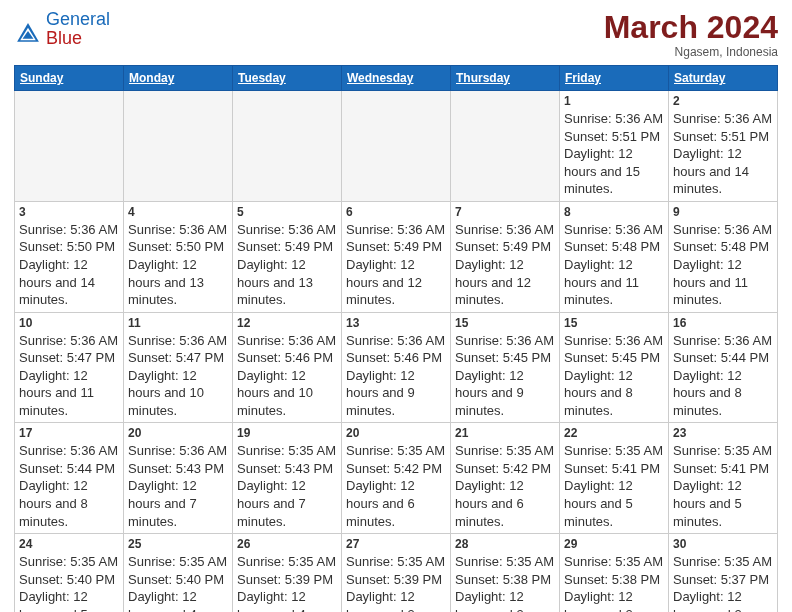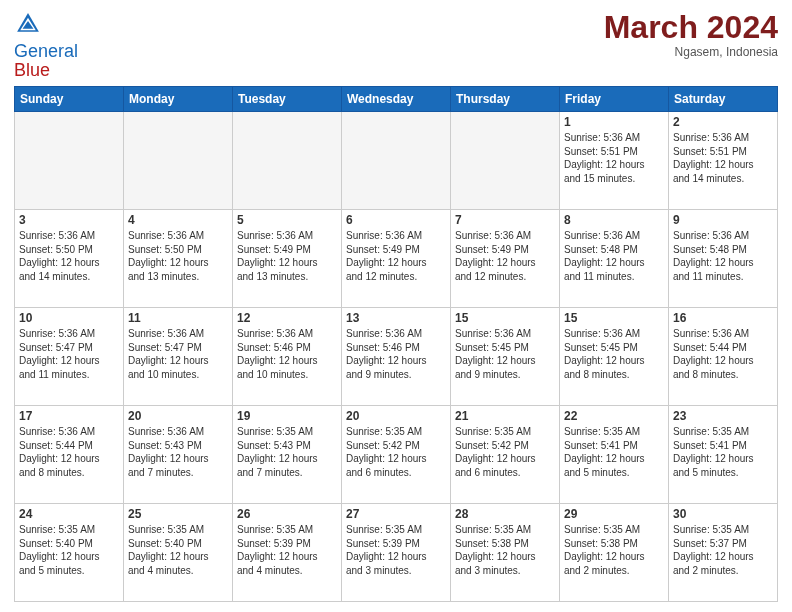--- a/index.html
+++ b/index.html
@@ -18,23 +18,22 @@
       flex-direction: column;
     }
     .header {
       display: flex;
       justify-content: space-between;
       align-items: flex-start;
       margin-bottom: 6px;
     }
     .logo {
       display: flex;
-      align-items: flex-start;
+      align-items: flex-end;
       gap: 4px;
-      flex-direction: column;
     }
     .logo-text {
       font-size: 18px;
       color: #333;
       line-height: 1;
     }
     .logo-text span {
       color: #1a6bba;
     }
     .logo-icon {
@@ -62,41 +61,42 @@
       table-layout: fixed;
     }
     .calendar th {
       background: #1a6bba;
       color: #fff;
       text-align: left;
       padding: 5px 5px;
       font-size: 12px;
       font-weight: bold;
       border: 1px solid #1557a0;
+      text-decoration: underline;
     }
     .calendar td {
       vertical-align: top;
       border: 1px solid #ccc;
       padding: 3px 4px;
       font-size: 9.5px;
       color: #333;
       background: #fff;
       height: 72px;
     }
     .calendar td.empty {
       background: #f5f5f5;
     }
     .day-number {
       font-size: 12px;
       font-weight: bold;
       color: #333;
       margin-bottom: 2px;
     }
     .day-info {
-      font-size: 10px;
+      font-size: 13px;
       color: #333;
       line-height: 1.35;
     }
     .last-row td {
       height: 60px;
     }
   </style>
 </head>
 <body>
 

